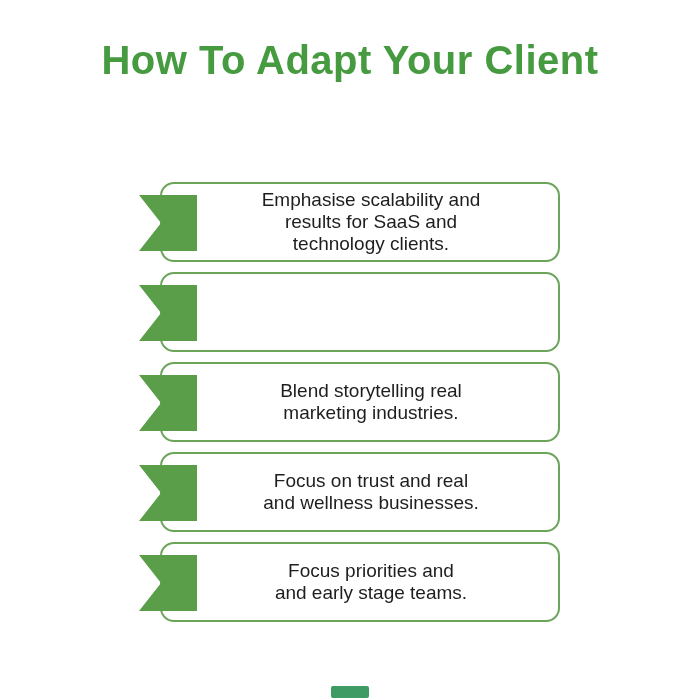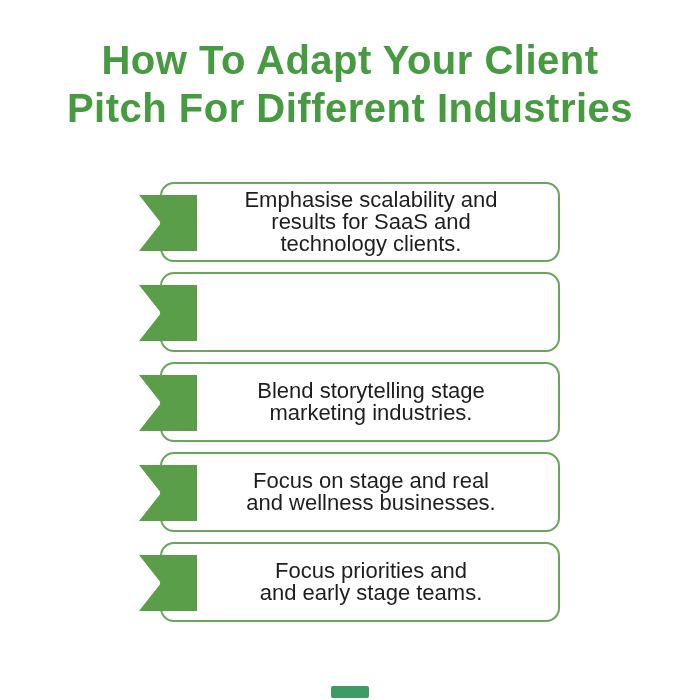--- a/index.html
+++ b/index.html
@@ -38,21 +38,21 @@
     box-sizing:border-box;
     border:2px solid var(--border_green);
     border-radius:14px;
     background:#ffffff;
     display:flex;
     align-items:center;
     justify-content:center;
   }
   .item-box .text{
     text-align:center;
-    font-size:22px;
+    font-size:19px;
     line-height:22px;
     color:var(--body_text);
     padding-left:22px;
   }
   .item-box .text span{display:block;}
   .ribbon{
     position:absolute;
     left:-23px;
     top:11px;
     width:58px;
@@ -70,48 +70,47 @@
     background:var(--footer_green);
   }
 </style>
 </head>
 <body>
 
 <div class="canvas">
 
   <h1 class="title">
     <span>How To Adapt Your Client</span>
-    <span>Pitch For Different Industries</span>
   </h1>
 
   <div class="item-box" style="top:182px">
     <div class="ribbon"></div>
     <div class="text">
       <span>Emphasise scalability and</span>
       <span>results for SaaS and</span>
       <span>technology clients.</span>
     </div>
   </div>
 
   <div class="item-box" style="top:272px">
     <div class="ribbon"></div>
   </div>
 
   <div class="item-box" style="top:362px">
     <div class="ribbon"></div>
     <div class="text">
-      <span>Blend storytelling stage</span>
+      <span>Blend storytelling real</span>
       <span>marketing industries.</span>
     </div>
   </div>
 
   <div class="item-box" style="top:452px">
     <div class="ribbon"></div>
     <div class="text">
-      <span>Focus on stage and real</span>
+      <span>Focus on trust and real</span>
       <span>and wellness businesses.</span>
     </div>
   </div>
 
   <div class="item-box" style="top:542px">
     <div class="ribbon"></div>
     <div class="text">
       <span>Focus priorities and</span>
       <span>and early stage teams.</span>
     </div>

